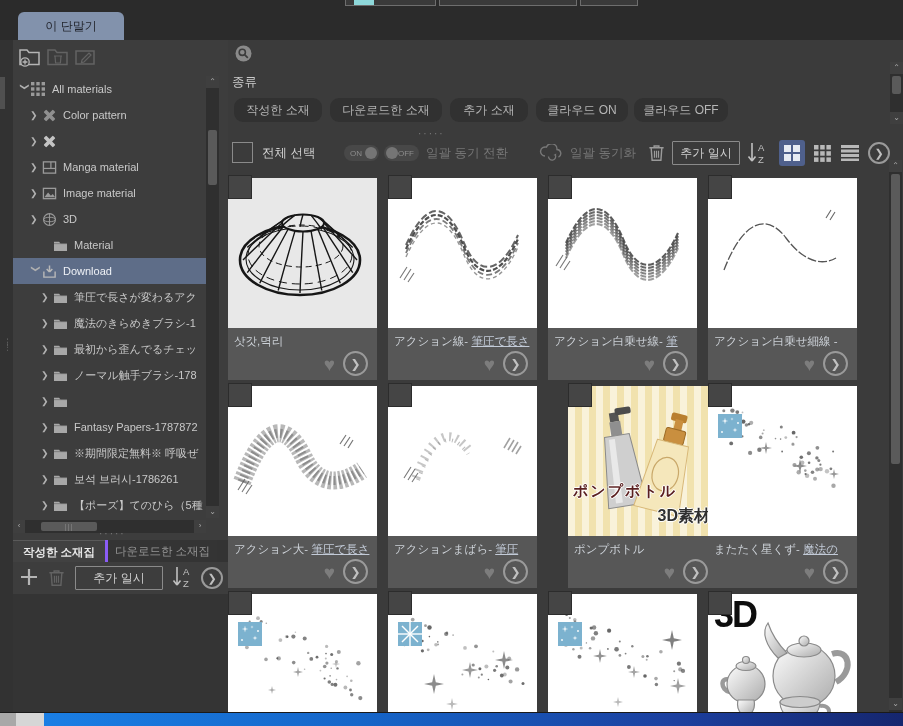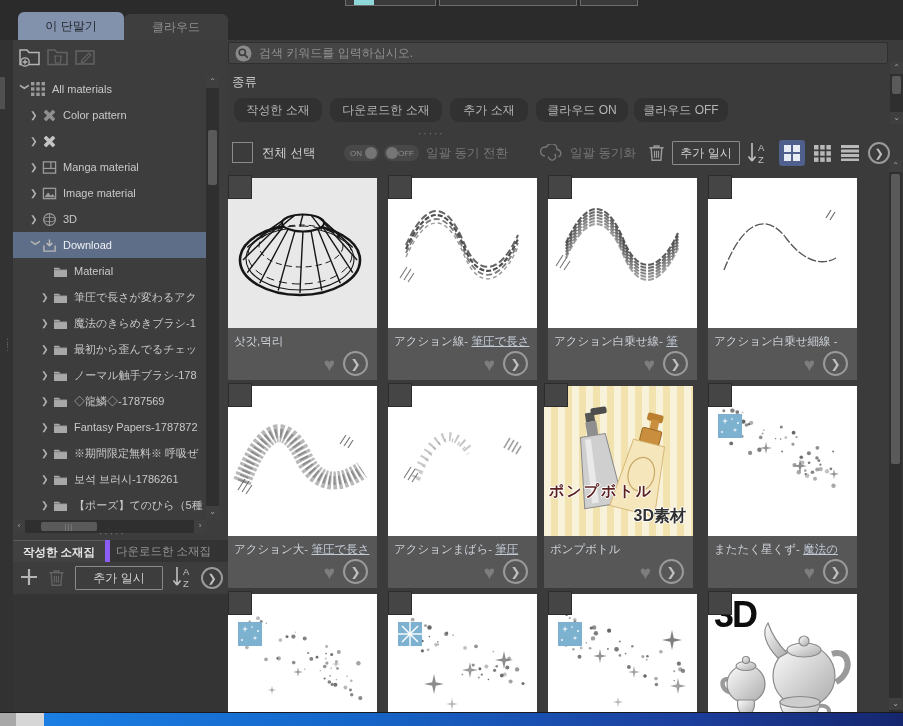--- a/index.html
+++ b/index.html
@@ -45,21 +45,21 @@
   #tree-hscroll { left:0; top:480px; width:193px; }
   #tree-hscroll .sc-thumb { left:28px; top:2px; width:56px; height:9px; line-height:9px; text-align:center; color:#8a8a8a; font-size:7px; letter-spacing:1px; }
 
   .dots { position:absolute; color:#7a7a7a; font-size:10px; letter-spacing:2px; }
   #sb-dots { left:86px; top:488px; }
   #main-dots { left:190px; top:88px; }
 
   .sb-tabs { position:absolute; left:0; top:500px; width:215px; height:22px; background:#333; }
   .sb-tab { position:absolute; top:0; height:22px; line-height:22px; text-align:center; font-size:11.5px; }
   .sb-tab.active { left:0; width:92px; background:#414141; color:#e8e8e8; font-weight:bold; border-top:1px solid #5a5a5a; }
-  .sb-tab.inactive { left:92px; width:112px; background:#343434; color:#969696; border-left:5px solid #8b5cf6; }
+  .sb-tab.inactive { left:92px; width:112px; background:#343434; color:#969696; border-left:3px solid #8b5cf6; }
   .sb-toolbar { position:absolute; left:0; top:522px; width:215px; height:32px; background:#3d3d3d; }
   .sb-empty { position:absolute; left:0; top:554px; width:215px; height:118px; background:#343434; }
 
   .btn-outline { border:1px solid #8a8a8a; background:transparent; color:#d0d0d0; font-size:12px; text-align:center; border-radius:1px; }
   .circle-btn { border:2px solid #9a9a9a; border-radius:50%; color:#c0c0c0; text-align:center; background:transparent; }
 
   
   #main { position:absolute; left:228px; top:40px; width:675px; height:672px; background:#3b3b3b; overflow:hidden; }
   #search-box { position:absolute; left:0; top:2px; width:660px; height:22px; background:#454545; border:1px solid #2f2f2f; border-radius:2px; color:#c9c9c9; padding-left:30px; font-size:12px; font-family:"Liberation Sans",sans-serif; }
   #search-box::placeholder { color:#909090; }
@@ -110,21 +110,20 @@
 
   <div id="top-strip">
     <div class="frag" style="left:345px;width:91px;"></div>
     <div class="frag" style="left:439px;width:138px;"></div>
     <div class="frag" style="left:580px;width:58px;"></div>
     <div class="frag-cyan"></div>
   </div>
 
   <div id="tab-bar">
     <div class="tab tab-active">이 단말기</div>
-    <div class="tab tab-inactive">클라우드</div>
   </div>
 
   <div id="left-strip">
     <div class="blk"></div>
     <div class="grip">⋮<br>⋮</div>
   </div>
 
   <div id="sidebar">
     <div class="sb-actions">
       <span class="act icon-bright" style="left:5px;">
@@ -216,89 +215,88 @@
           <span class="tree-arrow">❯</span>
           <span class="tree-icon">
             <svg width="15" height="15" viewBox="0 0 16 16">
               <circle cx="8" cy="8" r="6.3" fill="none" stroke="#9a9a9a" stroke-width="1.3"></circle>
               <ellipse cx="8" cy="8" rx="6.3" ry="2.4" fill="none" stroke="#9a9a9a" stroke-width="1"></ellipse>
               <path d="M8 1.7 v12.6" stroke="#9a9a9a" stroke-width="1"></path>
             </svg>
           </span>
           <span class="tree-label">3D</span>
         </div>
+        <div class="tree-row" style="padding-left: 28px;">
+          <span class="tree-arrow"></span>
+          <span class="tree-icon">
+            <svg width="15" height="13" viewBox="0 0 16 14">
+              <path d="M1 3 h5.5 l1.6 2 H15 v8 H1 Z" fill="#a8a8a8"></path>
+              <path d="M1 5 h14" stroke="#6f6f6f" stroke-width="0.8"></path>
+            </svg>
+          </span>
+          <span class="tree-label">Material</span>
+        </div>
         <div class="tree-row selected" style="padding-left: 17px;">
           <span class="tree-arrow open">❯</span>
           <span class="tree-icon">
             <svg width="15" height="15" viewBox="0 0 16 16">
               <path d="M2 8 v6 h12 V8" fill="none" stroke="#b9b9b9" stroke-width="1.5"></path>
               <path d="M8 1.5 v7 M8 8.5 l-3-3.2 M8 8.5 l3-3.2" stroke="#b9b9b9" stroke-width="1.6" fill="none"></path>
             </svg>
           </span>
           <span class="tree-label">Download</span>
         </div>
         <div class="tree-row" style="padding-left: 28px;">
-          <span class="tree-arrow"></span>
+          <span class="tree-arrow">❯</span>
           <span class="tree-icon">
             <svg width="15" height="13" viewBox="0 0 16 14">
               <path d="M1 3 h5.5 l1.6 2 H15 v8 H1 Z" fill="#a8a8a8"></path>
               <path d="M1 5 h14" stroke="#6f6f6f" stroke-width="0.8"></path>
             </svg>
           </span>
-          <span class="tree-label">Material</span>
+          <span class="tree-label">筆圧で長さが変わるアク</span>
         </div>
         <div class="tree-row" style="padding-left: 28px;">
           <span class="tree-arrow">❯</span>
           <span class="tree-icon">
             <svg width="15" height="13" viewBox="0 0 16 14">
               <path d="M1 3 h5.5 l1.6 2 H15 v8 H1 Z" fill="#a8a8a8"></path>
               <path d="M1 5 h14" stroke="#6f6f6f" stroke-width="0.8"></path>
             </svg>
           </span>
-          <span class="tree-label">筆圧で長さが変わるアク</span>
+          <span class="tree-label">魔法のきらめきブラシ-1</span>
         </div>
         <div class="tree-row" style="padding-left: 28px;">
           <span class="tree-arrow">❯</span>
           <span class="tree-icon">
             <svg width="15" height="13" viewBox="0 0 16 14">
               <path d="M1 3 h5.5 l1.6 2 H15 v8 H1 Z" fill="#a8a8a8"></path>
               <path d="M1 5 h14" stroke="#6f6f6f" stroke-width="0.8"></path>
             </svg>
           </span>
-          <span class="tree-label">魔法のきらめきブラシ-1</span>
+          <span class="tree-label">最初から歪んでるチェッ</span>
         </div>
         <div class="tree-row" style="padding-left: 28px;">
           <span class="tree-arrow">❯</span>
           <span class="tree-icon">
             <svg width="15" height="13" viewBox="0 0 16 14">
               <path d="M1 3 h5.5 l1.6 2 H15 v8 H1 Z" fill="#a8a8a8"></path>
               <path d="M1 5 h14" stroke="#6f6f6f" stroke-width="0.8"></path>
             </svg>
           </span>
-          <span class="tree-label">最初から歪んでるチェッ</span>
+          <span class="tree-label">ノーマル触手ブラシ-178</span>
         </div>
         <div class="tree-row" style="padding-left: 28px;">
           <span class="tree-arrow">❯</span>
           <span class="tree-icon">
             <svg width="15" height="13" viewBox="0 0 16 14">
               <path d="M1 3 h5.5 l1.6 2 H15 v8 H1 Z" fill="#a8a8a8"></path>
               <path d="M1 5 h14" stroke="#6f6f6f" stroke-width="0.8"></path>
             </svg>
           </span>
-          <span class="tree-label">ノーマル触手ブラシ-178</span>
-        </div>
-        <div class="tree-row" style="padding-left: 28px;">
-          <span class="tree-arrow">❯</span>
-          <span class="tree-icon">
-            <svg width="15" height="13" viewBox="0 0 16 14">
-              <path d="M1 3 h5.5 l1.6 2 H15 v8 H1 Z" fill="#a8a8a8"></path>
-              <path d="M1 5 h14" stroke="#6f6f6f" stroke-width="0.8"></path>
-            </svg>
-          </span>
-          <span class="tree-label">◇龍鱗◇-1787569</span>
         </div>
         <div class="tree-row" style="padding-left: 28px;">
           <span class="tree-arrow">❯</span>
           <span class="tree-icon">
             <svg width="15" height="13" viewBox="0 0 16 14">
               <path d="M1 3 h5.5 l1.6 2 H15 v8 H1 Z" fill="#a8a8a8"></path>
               <path d="M1 5 h14" stroke="#6f6f6f" stroke-width="0.8"></path>
             </svg>
           </span>
           <span class="tree-label">Fantasy Papers-1787872</span>
@@ -373,21 +371,20 @@
             <text x="12" y="10" font-size="9.5" fill="#c0c0c0" font-family="Liberation Sans">A</text>
             <text x="12" y="22" font-size="9.5" fill="#c0c0c0" font-family="Liberation Sans">Z</text>
           </svg>
       </span>
       <div class="tb circle-btn" style="left:188px;top:5px;width:22px;height:22px;line-height:19px;font-size:11px;">❯</div>
     </div>
     <div class="sb-empty"></div>
   </div>
 
   <div id="main">
-    <input id="search-box" type="text" placeholder="검색 키워드를 입력하십시오." style="">
     <span id="search-icon">
       <svg width="17" height="17">
           <circle cx="8.5" cy="8.5" r="8" fill="#8a8a8a"></circle>
           <circle cx="7.3" cy="7.3" r="3.1" fill="none" stroke="#3c3c3c" stroke-width="1.6"></circle>
           <line x1="9.8" y1="9.8" x2="12.8" y2="12.8" stroke="#3c3c3c" stroke-width="1.8"></line>
         </svg>
     </span>
 
     <div id="filter-title">종류</div>
     <div id="filter-buttons">
@@ -628,21 +625,21 @@
               <path d="M116,62 l6-10 m-2 12 l6-10 m-2 12 l6-10 m-2 12 l5-8" stroke="#8a8a8a" stroke-width="1.6" fill="none" opacity="0.8"></path>
               <path d="M16 92 l7-11 m-3 13 l7-11 m-3 13 l6-9" stroke="#555" stroke-width="1.1" fill="none" opacity="0.8"></path>
             </svg></div>
           <div class="band">
             <div class="mat-name"><span>アクションまばら- </span><span class="mat-link">筆圧</span></div>
             <span class="heart">♥</span>
             <div class="card-open circle-btn">❯</div>
           </div>
           <div class="card-check" style="top: 0px;"></div>
         </div>
-        <div class="card" style="left: 316px; top: 208px; padding-left: 28px;">
+        <div class="card" style="left: 340px; top: 208px; padding-left: 28px;">
           <div class="thumb pump-bg"><svg width="149" height="150" viewBox="0 0 149 150">
               <g transform="rotate(-9 55 85)">
                 <rect x="50" y="26" width="9" height="9" fill="#555"></rect>
                 <rect x="56" y="22" width="16" height="7" rx="2" fill="#4c4c4c"></rect>
                 <rect x="49" y="35" width="11" height="14" fill="#8f8f8f"></rect>
                 <path d="M42,49 L67,49 L74,120 L35,120 Z" fill="#cfcfcf" stroke="#8a8a8a"></path>
                 <path d="M46,52 L52,52 L50,116 L43,116 Z" fill="#efefef" opacity="0.8"></path>
               </g>
               <g transform="rotate(14 97 85)">
                 <rect x="90" y="26" width="16" height="8" rx="2" fill="#b97f2f"></rect>

